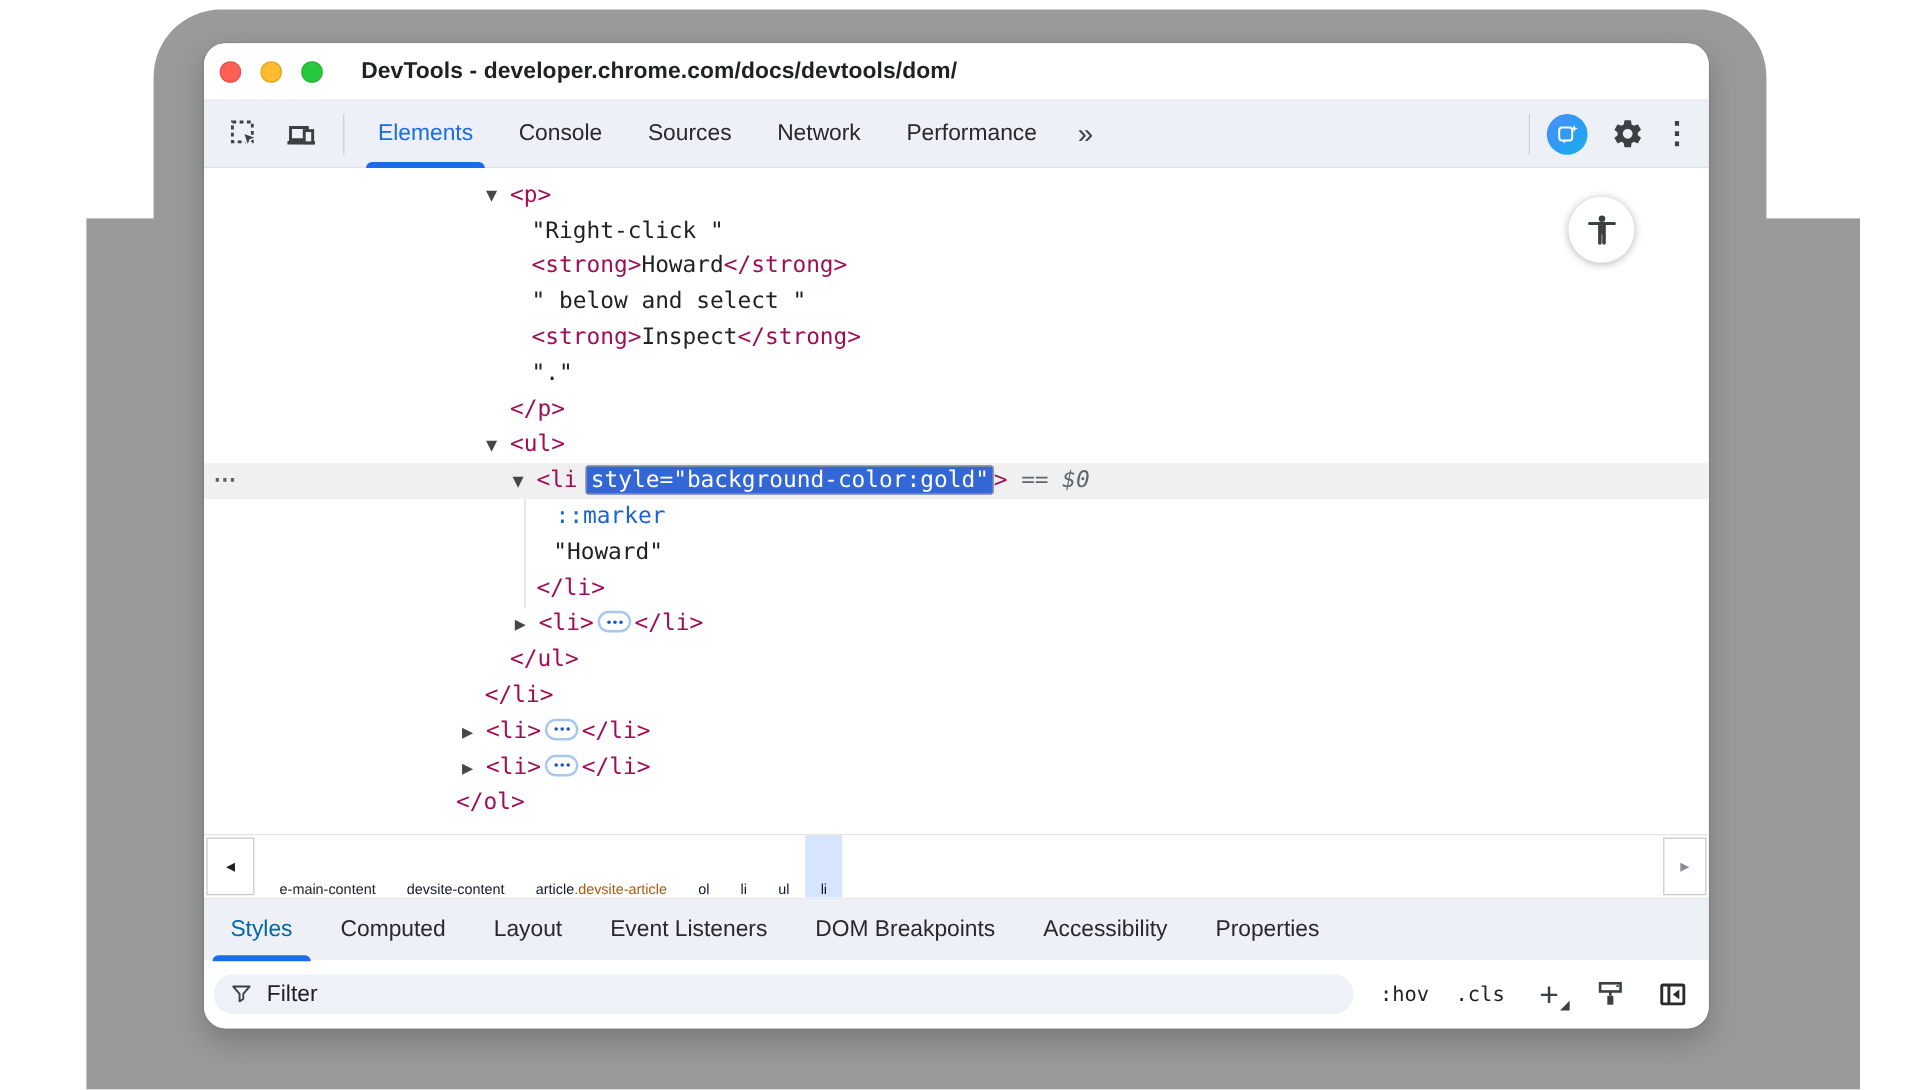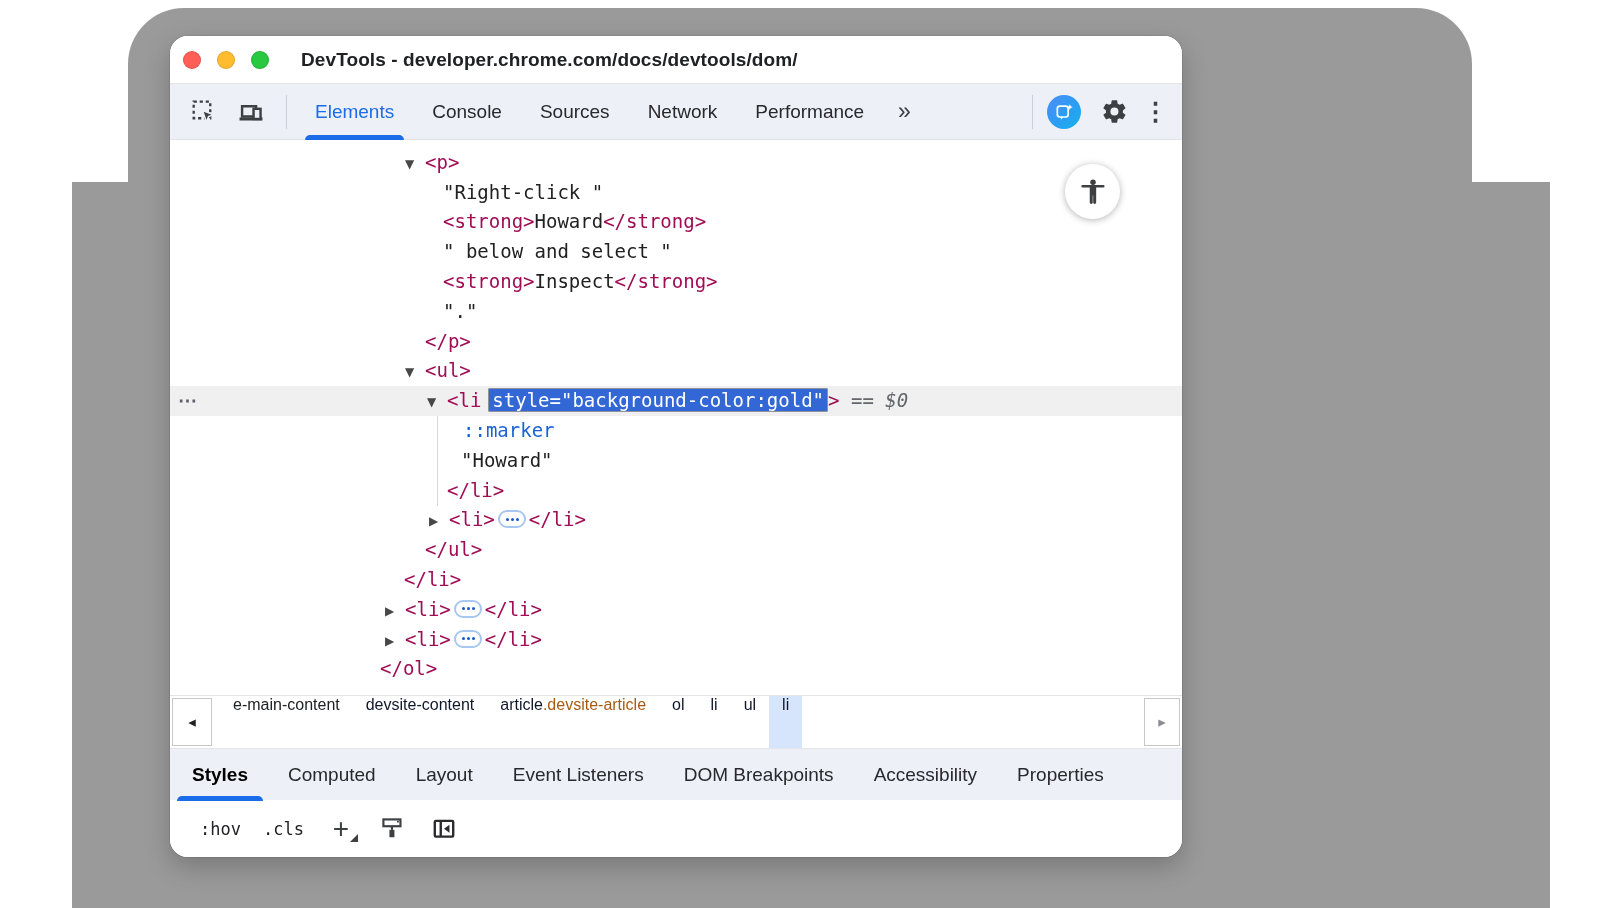--- a/index.html
+++ b/index.html
@@ -7,21 +7,21 @@
               font-family:"Liberation Sans", sans-serif; }
   .stage { position:relative; width:1600px; height:908px; }
 
   
   .backdrop-top  { position:absolute; left:128px; top:8px; width:1344px; height:260px;
                    background:#9a9a9a; border-radius:56px 56px 0 0; }
   .backdrop-main { position:absolute; left:72px; top:182px; width:1478px; height:726px;
                    background:#9a9a9a; }
 
   
-  .window { position:absolute; left:170px; top:36px; width:1012px; height:821px;
+  .window { position:absolute; left:170px; top:36px; width:1254px; height:821px;
             background:#fff; border-radius:18px; overflow:hidden;
             box-shadow:0 0 0 1px rgba(0,0,0,.07), 0 10px 26px rgba(0,0,0,.22);
             display:flex; flex-direction:column; }
 
   
   .titlebar { height:48px; flex:0 0 48px; display:flex; align-items:center;
               background:#fff; border-bottom:1px solid #e4e4e7; padding-left:13px; }
   .light { width:18px; height:18px; border-radius:50%; margin-right:16px;
            box-shadow:inset 0 0 0 1px rgba(0,0,0,.12); }
   .win-title { font-size:19px; font-weight:700; color:#202124; margin-left:16px;
@@ -76,33 +76,33 @@
 
   
   .crumbbar { height:53px; flex:0 0 53px; background:#fff; border-top:1px solid #e4e4e7;
               position:relative; display:flex; align-items:center; overflow:hidden;
               padding:0 44px 0 50px; }
   .crumb-nav { position:absolute; top:2px; bottom:2px; width:40px; background:#fff;
                border:1px solid #c7c7cc; display:flex; align-items:center;
                justify-content:center; font-size:15px; }
   .crumb-nav.left { left:2px; color:#202124; }
   .crumb-nav.right { right:2px; color:#8a8d91; width:36px; }
-  .crumb { font-size:16px; padding:0 13px; height:100%; display:flex; align-items:flex-start;
+  .crumb { font-size:12px; padding:0 13px; height:100%; display:flex; align-items:flex-end;
            white-space:nowrap; }
   .crumb.selected { background:#d7e5fc; }
   .bc-dark  { color:#202124; }
   .bc-tag   { color:#0f172a; }
   .bc-class { color:#a85a10; }
 
   
   .sidetabs { height:52px; flex:0 0 52px; background:#edf0f7; border-top:1px solid #e2e4e9;
               display:flex; align-items:center; padding:0 4px; }
   .side-tab { position:relative; height:52px; display:flex; align-items:center;
               padding:0 18px; margin-right:4px; font-size:19px; color:#28292c; }
-  .side-tab.selected { color:#000000;font-weight:bold; }
+  .side-tab.selected { color:#0369a1; }
   .side-tab.selected::after { content:""; position:absolute; left:3px; right:3px; bottom:0;
               height:5px; background:#1a6ce8; border-radius:5px 5px 0 0; }
 
   
   .filterrow { height:57px; flex:0 0 57px; background:#fff; display:flex;
                align-items:center; padding:0 12px 0 8px; }
   .filter-pill { width:950px; height:33px; background:#eef1f8; border-radius:17px;
                  display:flex; align-items:center; padding:0 14px; }
   .filter-pill input { border:none; outline:none; background:transparent; font-size:19px;
                  color:#202124; width:100%; margin-left:12px;
@@ -216,20 +216,26 @@
         <div class="side-tab selected">Styles</div>
         <div class="side-tab">Computed</div>
         <div class="side-tab">Layout</div>
         <div class="side-tab">Event Listeners</div>
         <div class="side-tab">DOM Breakpoints</div>
         <div class="side-tab">Accessibility</div>
         <div class="side-tab">Properties</div>
       </div>
 
     <div class="filterrow">
+      <div class="filter-pill">
+        <svg width="19" height="19" viewBox="0 0 20 20">
+          <path d="M2.5 3 h15 l-5.8 6.8 v4.6 l-3.4 2.1 v-6.7 z" fill="none" stroke="#3c4043" stroke-width="1.7" stroke-linejoin="round"></path>
+        </svg>
+        <input type="text" placeholder="Filter" style="">
+      </div>
       <span class="toggle">:hov</span>
       <span class="toggle">.cls</span>
       <span class="plus-btn">
         <span class="plus-glyph">+</span>
         <span class="plus-corner"></span>
       </span>
       <span class="bottom-icon">
         <svg width="25" height="25" viewBox="0 0 22 22">
           <rect x="3" y="3" width="15" height="6" fill="none" stroke="#3c4043" stroke-width="1.9"></rect>
           <path d="M10.5 9 v3.2" stroke="#3c4043" stroke-width="1.9"></path>

